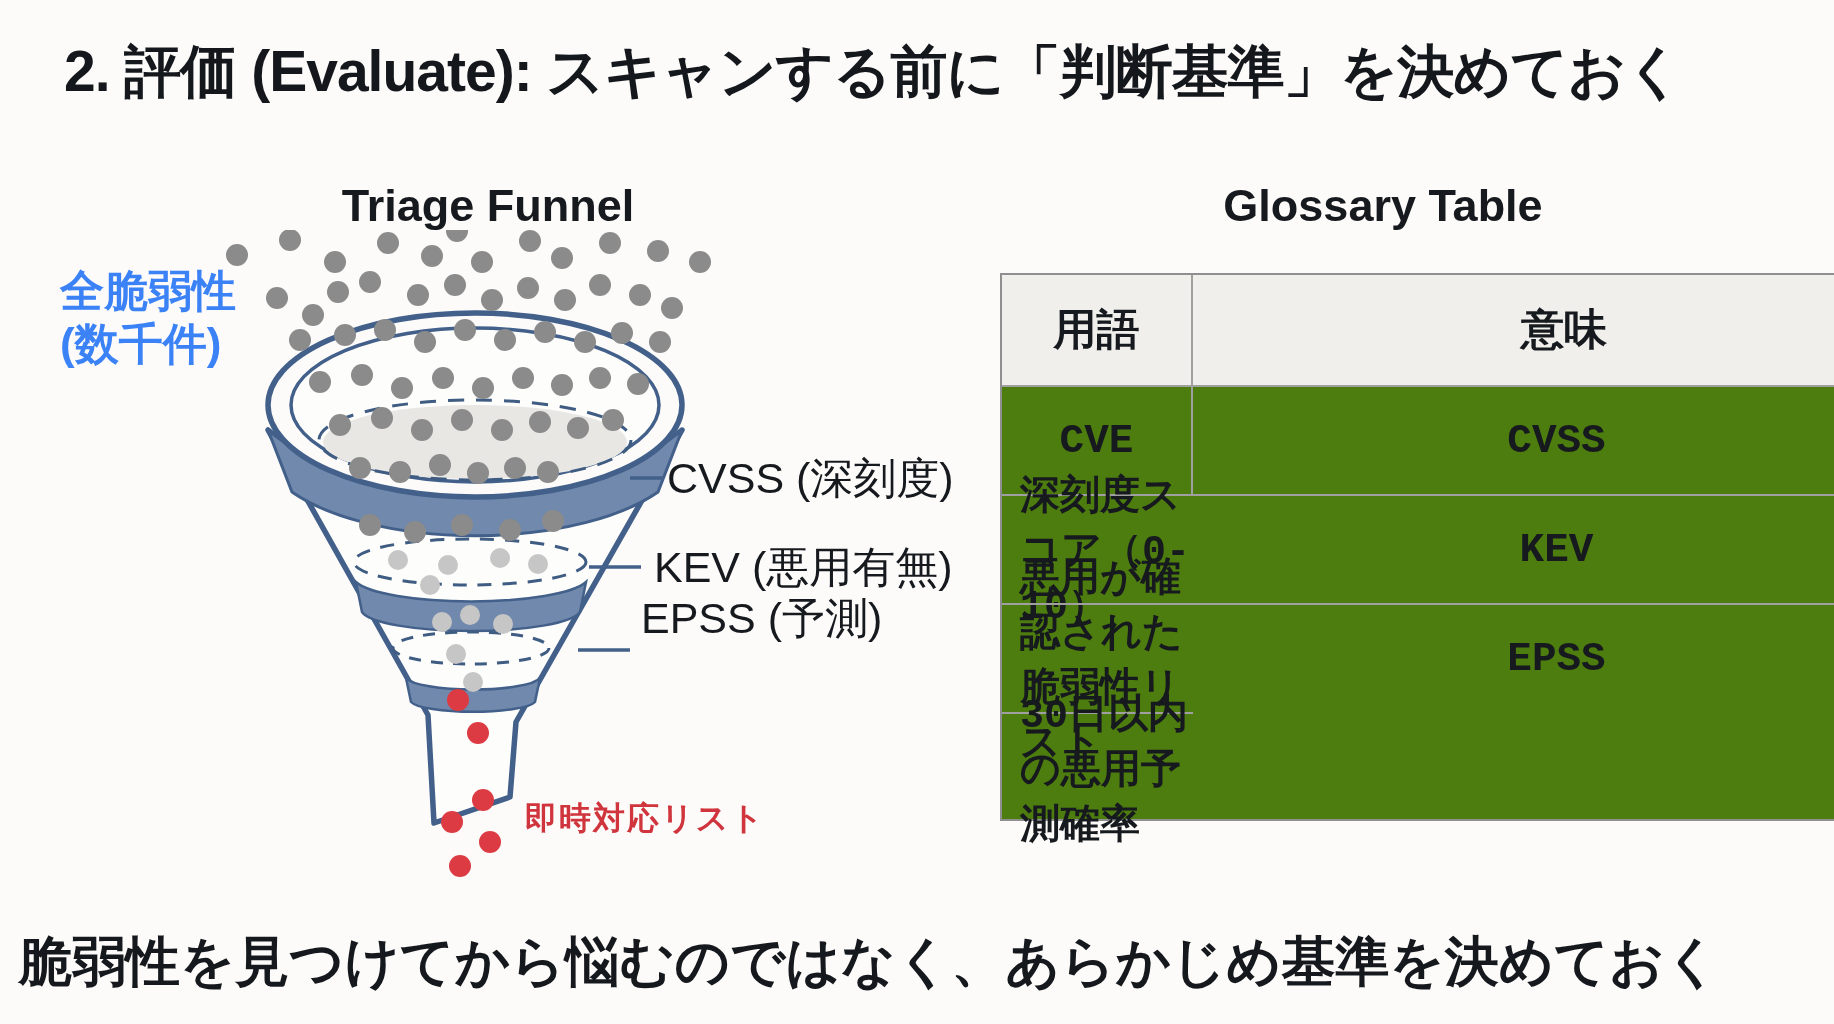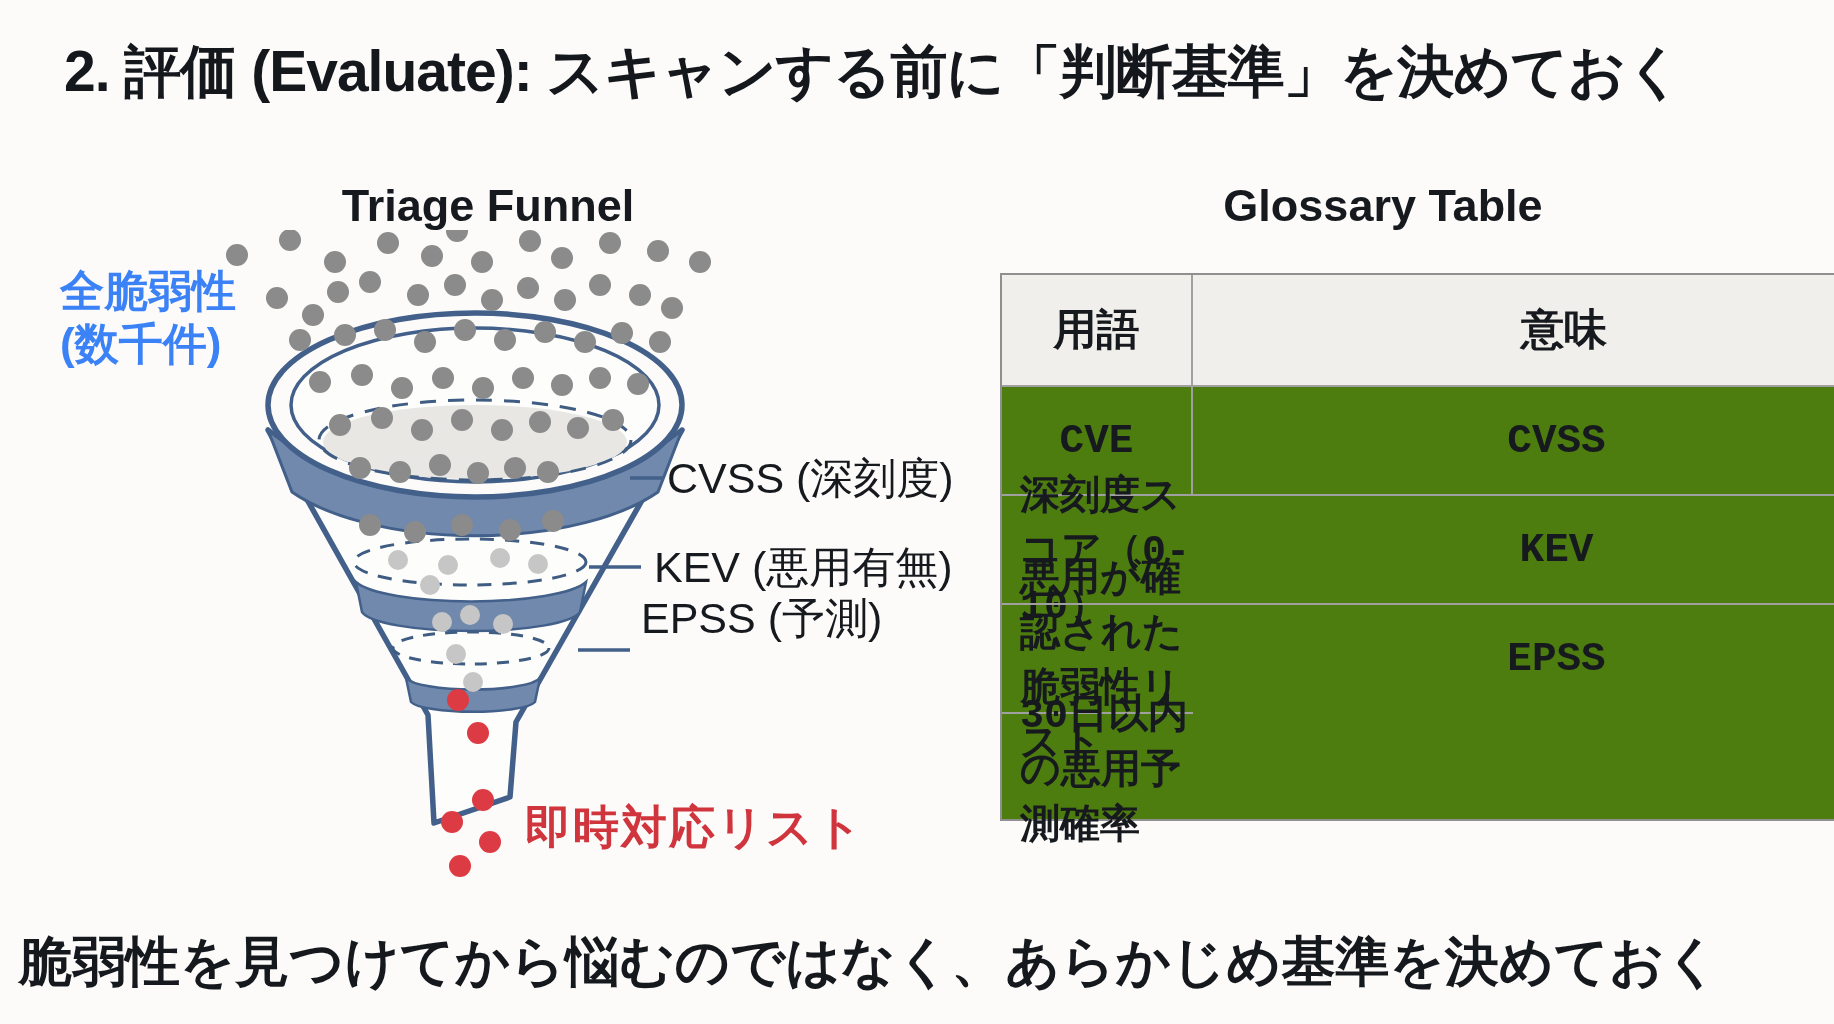--- a/index.html
+++ b/index.html
@@ -26,21 +26,21 @@
   }
   .funnel-svg { position:absolute; left:180px; top:230px; }
   .stage-label {
     position:absolute; font-size:43px; font-weight:400; color:#16191d;
     line-height:54px; white-space:nowrap;
   }
   .stage-label.cvss { left:667px; top:451px; }
   .stage-label.kev  { left:654px; top:540px; }
   .stage-label.epss { left:641px; top:591px; }
   .output-label {
-    position:absolute; left:525px; top:797px; font-size:46px; font-weight:800;
+    position:absolute; left:525px; top:797px; font-size:32px; font-weight:800;
     color:#d0353e; letter-spacing:2px; white-space:nowrap;
   }
   .glossary-table {
     position:absolute; left:1000px; top:273px; width:924px; height:548px;
     display:grid; grid-template-columns:191px 1fr;
     grid-template-rows:110px 109px 109px 109px 110px;
     border:2px solid #8f8f8f; background:#4d7c0f;font-family:Liberation Mono, monospace;
   }
   .gcell {
     display:flex; align-items:center; font-weight:800; color:#16191d;

